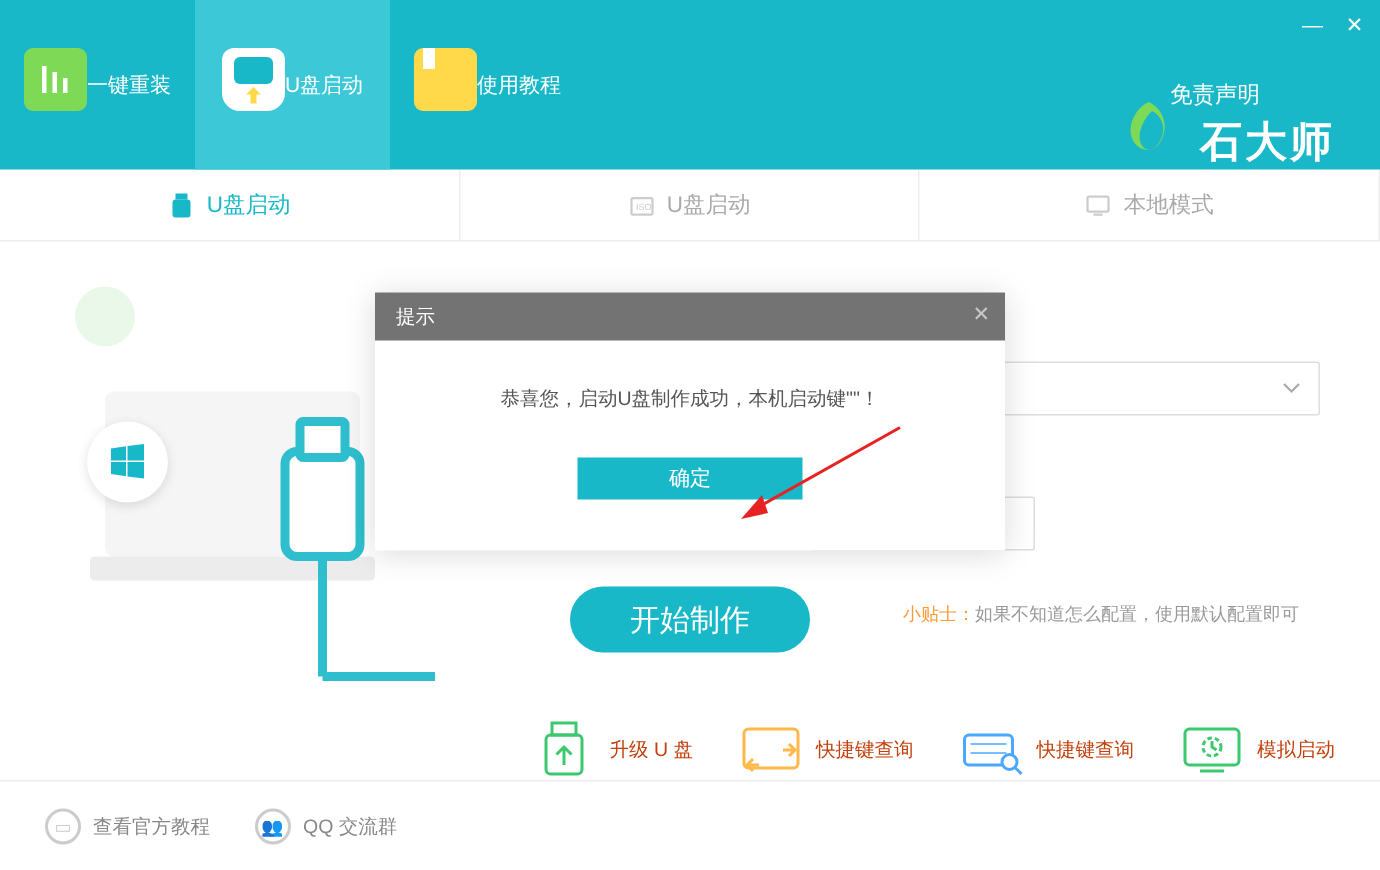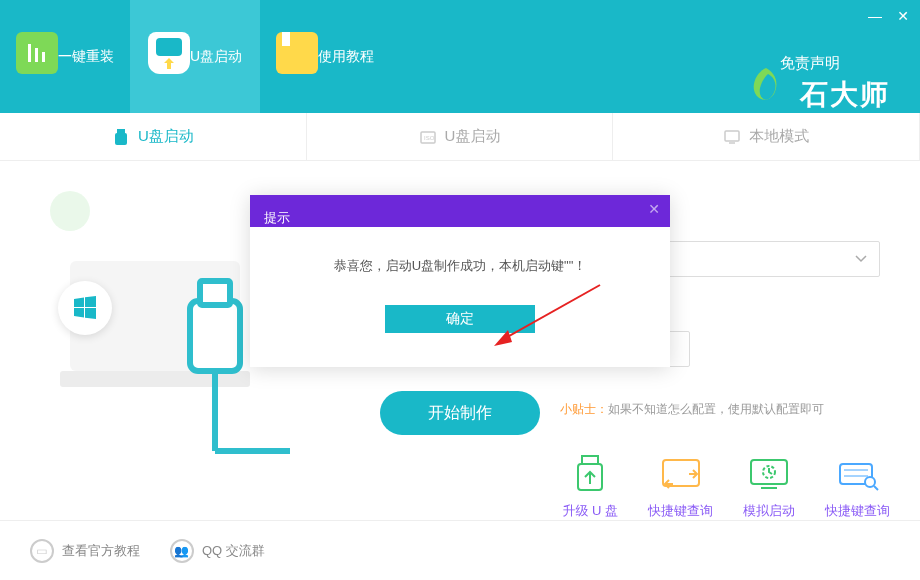--- a/index.html
+++ b/index.html
@@ -29,35 +29,35 @@
 .mode-tab { flex: 1; display: flex; align-items: center; justify-content: center; gap: 8px; color: #aaa; font-size: 15px; cursor: pointer; border-right: 1px solid #eee; }
 .mode-tab.active { color: #19b8c8; }
 .mode-icon { width: 18px; height: 18px; }
 
 .main { position: relative; height: calc(100% - 113px - 48px - 60px); padding: 30px; }
 .bg-deco { position: absolute; left: 30px; top: 20px; width: 260px; height: 280px; opacity: 0.9; }
 
 .dropdown { position: absolute; right: 40px; top: 80px; width: 250px; height: 36px; border: 1px solid #ddd; border-radius: 2px; display: flex; align-items: center; justify-content: flex-end; padding: 0 12px; cursor: pointer; }
 .field-box { position: absolute; right: 230px; top: 170px; width: 150px; height: 36px; border: 1px solid #ddd; border-radius: 2px; }
 
-.start-btn { position: absolute; left: 380px; top: 230px; width: 160px; height: 44px; background: #19b8c8; color: #fff; border-radius: 22px; display: flex; align-items: center; justify-content: center; font-size: 16px; cursor: pointer; }
+.start-btn { position: absolute; left: 380px; top: 230px; width: 160px; height: 44px; background: #19b8c8; color: #fff; border-radius: 22px; display: flex; align-items: center; justify-content: center; font-size: 20px; cursor: pointer; }
 .tip { position: absolute; left: 560px; top: 240px; font-size: 12px; color: #999; }
-.tip-label { color: #ff9933; }
+.tip-label { color: #ff9933; margin-left: 42px; }
 
 .bottom-actions { position: absolute; bottom: 60px; right: 30px; display: flex; gap: 30px; }
-.action { display: flex; flex-direction: column; align-items: center; gap: 8px; cursor: pointer; color: #8b5cf6; font-size: 13px; }
+.action { display: flex; align-items: center; gap: 8px; cursor: pointer; color: #c2410c; font-size: 13px; }
 .action-icon { width: 44px; height: 40px; }
 
 .footer { position: absolute; bottom: 0; left: 0; right: 0; height: 60px; border-top: 1px solid #eee; display: flex; align-items: center; padding: 0 30px; gap: 30px; }
 .footer-link { display: flex; align-items: center; gap: 8px; color: #888; font-size: 13px; cursor: pointer; }
 .footer-icon { width: 24px; height: 24px; border: 2px solid #ccc; border-radius: 50%; display: flex; align-items: center; justify-content: center; font-size: 12px; color: #ccc; }
 
 .modal-overlay { position: absolute; inset: 0; display: flex; align-items: flex-start; justify-content: center; padding-top: 195px; }
 .modal { width: 420px; background: #fff; box-shadow: 0 2px 20px rgba(0,0,0,0.15); }
-.modal-header { height: 32px; background: #6d28d9; color: #fff; display: flex; align-items: flex-end; padding: 0 14px; font-size: 13px; position: relative; }
+.modal-header { height: 32px; background: #737373; color: #fff; display: flex; align-items: center; padding: 0 14px; font-size: 13px; position: relative; }
 .modal-close { position: absolute; right: 10px; top: 6px; cursor: pointer; color: rgba(255,255,255,0.6); font-size: 14px; }
 .modal-body { padding: 30px 20px 20px; text-align: center; font-size: 13px; color: #555; }
 .modal-btn { width: 150px; height: 28px; background: #19b8c8; color: #fff; margin: 30px auto 14px; display: flex; align-items: center; justify-content: center; font-size: 14px; cursor: pointer; }
 
 .arrow { position: absolute; width: 120px; height: 70px; pointer-events: none; }
 
 .floating-win { position: absolute; left: 58px; bottom: 185px; width: 54px; height: 54px; background: #fff; border-radius: 50%; box-shadow: 0 2px 8px rgba(0,0,0,0.12); display: flex; align-items: center; justify-content: center; cursor: pointer; }
 </style>
 </head>
 <body>
@@ -173,37 +173,37 @@
   </div>
   <div class="action">
     <svg class="action-icon" viewBox="0 0 44 40">
         <rect x="4" y="6" width="36" height="26" rx="3" fill="none" stroke="#ffb84a" stroke-width="2"></rect>
         <path d="M30 20 L38 20 M34 16 L38 20 L34 24 M14 30 L6 30 M10 26 L6 30 L10 34" stroke="#ffb84a" stroke-width="2" fill="none"></path>
       </svg>
     <span>快捷键查询</span>
   </div>
   <div class="action">
     <svg class="action-icon" viewBox="0 0 44 40">
-        <rect x="4" y="6" width="36" height="24" rx="3" fill="none" stroke="#3cc86e" stroke-width="2"></rect>
-        <line x1="14" y1="34" x2="30" y2="34" stroke="#3cc86e" stroke-width="2"></line>
-        <circle cx="22" cy="18" r="6" stroke="#3cc86e" stroke-width="2" fill="none" stroke-dasharray="3 2"></circle>
-        <path d="M22 14 L22 18 L25 20" stroke="#3cc86e" stroke-width="2" fill="none"></path>
-      </svg>
-    <span>模拟启动</span>
-  </div>
-  <div class="action">
-    <svg class="action-icon" viewBox="0 0 44 40">
         <rect x="4" y="10" width="32" height="20" rx="3" fill="none" stroke="#4aa8ff" stroke-width="2"></rect>
         <line x1="8" y1="16" x2="32" y2="16" stroke="#4aa8ff"></line>
         <line x1="8" y1="22" x2="32" y2="22" stroke="#4aa8ff"></line>
         <circle cx="34" cy="28" r="5" stroke="#4aa8ff" stroke-width="2" fill="#fff"></circle>
         <line x1="38" y1="32" x2="42" y2="36" stroke="#4aa8ff" stroke-width="2"></line>
       </svg>
     <span>快捷键查询</span>
   </div>
+  <div class="action">
+    <svg class="action-icon" viewBox="0 0 44 40">
+        <rect x="4" y="6" width="36" height="24" rx="3" fill="none" stroke="#3cc86e" stroke-width="2"></rect>
+        <line x1="14" y1="34" x2="30" y2="34" stroke="#3cc86e" stroke-width="2"></line>
+        <circle cx="22" cy="18" r="6" stroke="#3cc86e" stroke-width="2" fill="none" stroke-dasharray="3 2"></circle>
+        <path d="M22 14 L22 18 L25 20" stroke="#3cc86e" stroke-width="2" fill="none"></path>
+      </svg>
+    <span>模拟启动</span>
+  </div>
 </div>
 
 <div class="footer">
   <div class="footer-link">
     <span class="footer-icon">▭</span>
     <span>查看官方教程</span>
   </div>
   <div class="footer-link">
     <span class="footer-icon">👥</span>
     <span>QQ 交流群</span>

